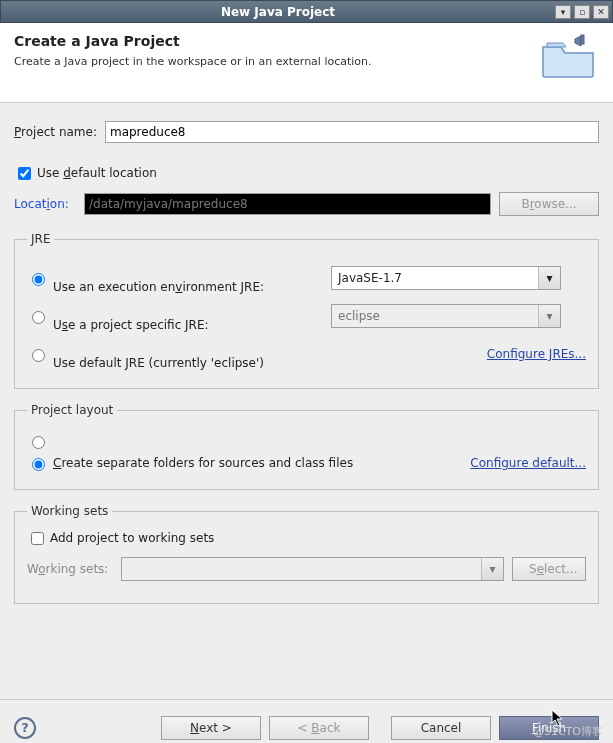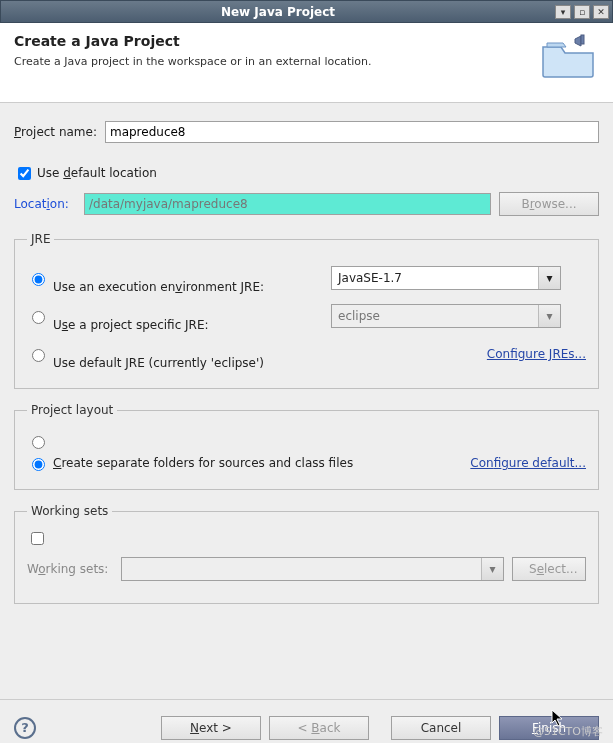--- a/index.html
+++ b/index.html
@@ -9,21 +9,21 @@
   .titlebar .win-btn { width: 16px; height: 14px; margin-right: 3px; background: #e0e0e0; border: 1px solid #888; display:flex; align-items:center; justify-content:center; font-size:9px; color:#333; cursor:default; }
   .header { background: #fff; padding: 10px 14px 18px 14px; display:flex; border-bottom:1px solid #ccc; }
   .header-text { flex:1; }
   .header h1 { margin:0 0 6px 0; font-size:14px; font-weight:bold; }
   .header p { margin:0; font-size:11px; color:#333; }
   .folder-icon svg { width:60px; height:48px; }
   .content { padding: 18px 14px 6px 14px; background:#eeeeee; height: calc(743px - 23px - 68px - 56px); }
   .row { display:flex; align-items:center; margin-bottom:10px; }
   .row label { margin-right:8px; }
   input[type=text] { height:22px; padding:2px 4px; border:1px solid #a0a0a0; background:#fff; font-size:12px; }
-  input[type=text][disabled] { background:#5eead4; color:#777; }
+  input[type=text][disabled] { background:#000000; color:#777; }
   .checkbox { margin-right:6px; transform: translateY(1px); }
   .btn { height:24px; padding:3px 16px; background:linear-gradient(#f4f4f4,#e2e2e2); border:1px solid #a0a0a0; font-size:12px; color:#333; cursor:default; }
   .btn[disabled] { color:#999; }
   .btn.primary { background:linear-gradient(#8e96b4,#6a7596); color:#fff; border:1px solid #5c6788; }
   fieldset { border:1px solid #bfbfbf; margin:0 0 14px 0; padding:10px 12px 12px 12px; }
   legend { padding:0 4px; font-size:12px; color:#333; }
   .radio-row { display:flex; align-items:center; margin:6px 0; }
   .radio-row input[type=radio] { margin-right:8px; }
   .radio-row .lbl { width:278px;margin-top:18px; }
   .combo { display:flex; align-items:center; height:24px; border:1px solid #a0a0a0; background:#fff; padding:0 0 0 6px; font-size:12px; }
@@ -123,20 +123,21 @@
       <span style="flex:1"><span class="u">C</span>reate separate folders for sources and class files</span>
       <span class="link">Con<span class="u">f</span>igure default...</span>
     </div>
   </fieldset>
 
   <fieldset>
     <legend>Working sets</legend>
 
     <div class="row" style="margin-bottom:10px">
       <input type="checkbox" class="checkbox" style="">
+      <span>Add project to working sets</span>
     </div>
 
     <div class="row">
       <label style="color:#888; width:86px">W<span class="u">o</span>rking sets:</label>
       <div class="combo disabled" style="flex:1; margin-right:8px">
         <span></span>
         <span class="arrow">▾</span>
       </div>
       <button class="btn" disabled="" style="width:74px">S<span class="u">e</span>lect...</button>
     </div>

